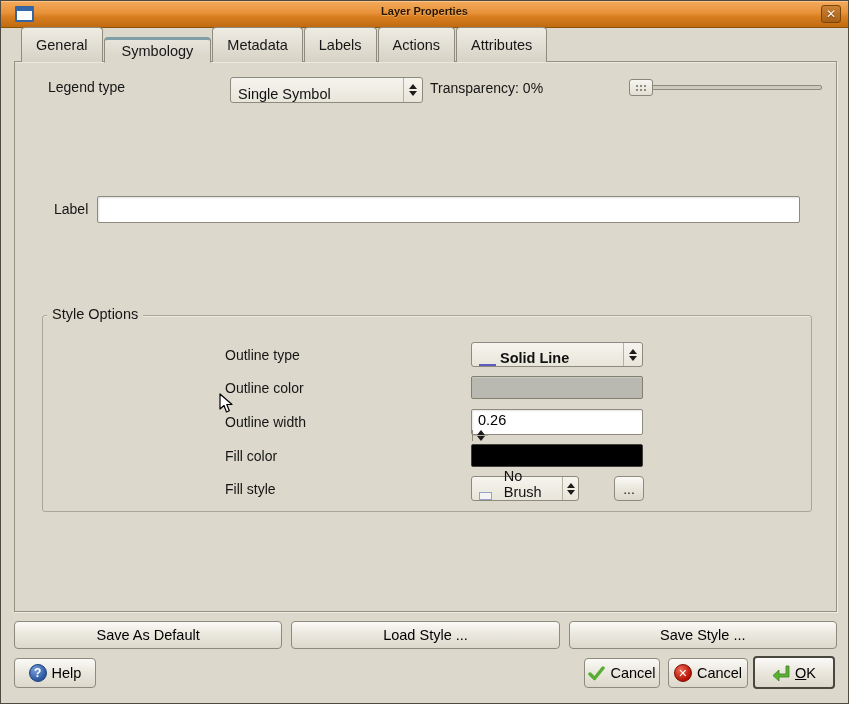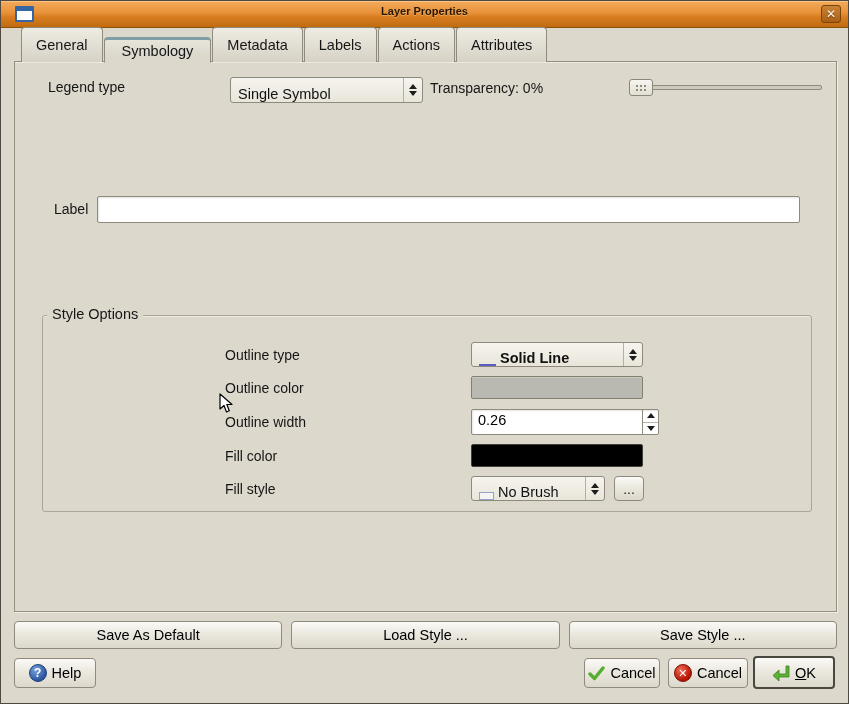--- a/index.html
+++ b/index.html
@@ -225,37 +225,37 @@
         <span class="spin-zone">
             <span class="arr-up"></span>
             <span class="arr-dn"></span>
           </span>
       </div>
 
       <div class="lbl" style="left:182px;top:64px;">Outline color</div>
       <div class="swatch outline" style="left:428px;top:60px;width:172px;height:23px;"></div>
 
       <div class="lbl" style="left:182px;top:98px;">Outline width</div>
-      <div class="spinbox" style="left:428px;top:93px;width:188px;height:26px;">
+      <div class="spinbox" style="left:428px;top:93px;width:172px;height:26px;flex-direction:column;">
         <div class="val">0.26</div>
         <div class="steppers">
           <div class="up">
               <span class="arr-up"></span>
             </div>
           <div>
               <span class="arr-dn"></span>
             </div>
         </div>
       </div>
 
       <div class="lbl" style="left:182px;top:132px;">Fill color</div>
       <div class="swatch fill" style="left:428px;top:128px;width:172px;height:23px;"></div>
 
       <div class="lbl" style="left:182px;top:165px;">Fill style</div>
-      <div class="combo" style="left:428px;top:160px;width:134px;height:25px;">
+      <div class="combo" style="left:428px;top:160px;width:108px;height:25px;gap:8px;">
         <span class="nobrush-icon"></span>
         <span>No Brush</span>
         <span class="spin-zone">
             <span class="arr-up"></span>
             <span class="arr-dn"></span>
           </span>
       </div>
       <div class="btn-face" style="position:absolute;left:571px;top:160px;width:30px;height:25px;display:flex;align-items:center;justify-content:center;">
         <span>...</span>
       </div>

